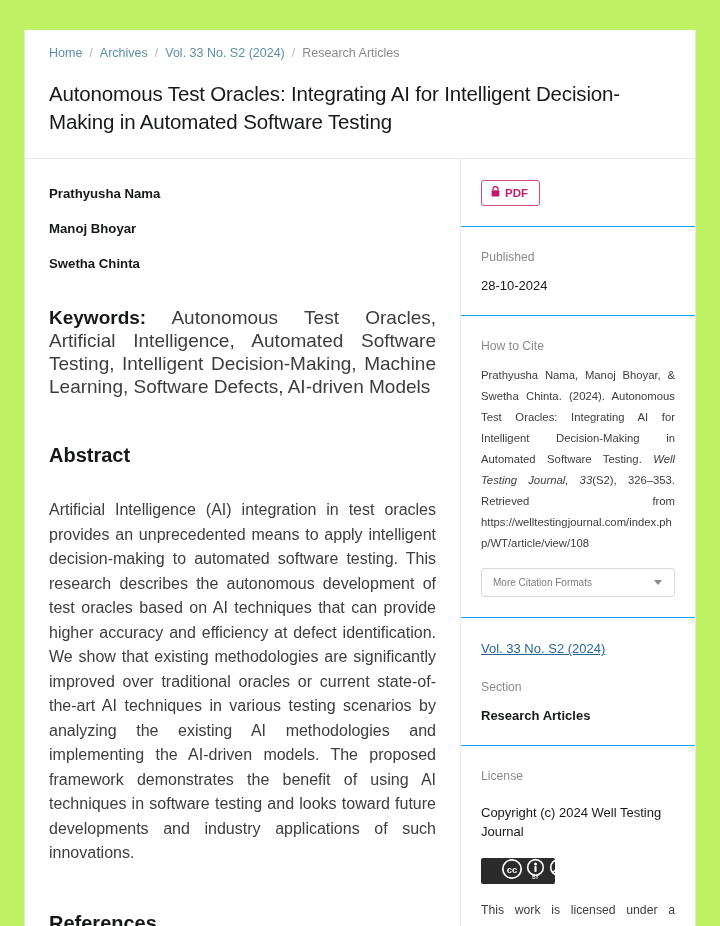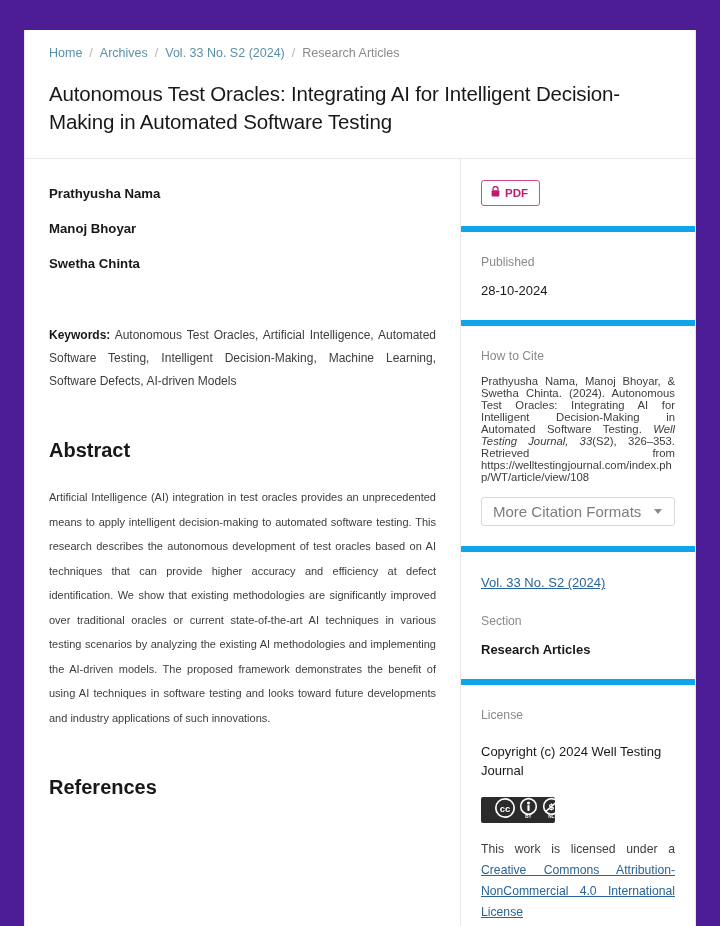--- a/index.html
+++ b/index.html
@@ -7,21 +7,21 @@
     margin: 0; padding: 0;
     width: 720px; height: 926px;
     background: #ffffff;
     font-family: "Liberation Sans", sans-serif;
     -webkit-font-smoothing: antialiased;
   }
   .page {
     position: relative;
     width: 720px;
     height: 926px;
-    background: #4c1d95;
+    background: #bef264;
     overflow: hidden;
   }
   .article-frame {
     position: absolute;
     left: 24px;
     top: 30px;
     width: 672px;
     min-height: 900px;
     border-left: 1px solid #e7e7e7;
     border-right: 1px solid #e7e7e7;
@@ -78,54 +78,54 @@
 
   
   .author {
     font-size: 13.2px;
     font-weight: 700;
     color: #16181a;
     line-height: 18px;
     margin-bottom: 17px;
   }
   .keywords {
-    margin-top: 51px;
-    font-size: 12px;
+    margin-top: 33px;
+    font-size: 19px;
     line-height: 23px;
     color: #3d3d3d;
     text-align: justify;
   }
   .keywords b { color: #16181a; font-weight: 700; }
 
   h2.sec-title {
     margin: 46px 0 0 0;
     font-size: 20px;
     font-weight: 700;
     color: #16181a;
   }
   .abstract-body {
-    margin-top: 23px;
-    font-size: 11px;
+    margin-top: 31px;
+    font-size: 16px;
     line-height: 24.5px;
     color: #3d3d3d;
     text-align: justify;
   }
   .refs { margin-top: 22px; }
   .ref-item {
     font-size: 13px;
     line-height: 24.5px;
     color: #3d3d3d;
     text-align: justify;
     margin-bottom: 21px;
   }
 
   
   .side-block {
     padding: 21px 20px 20px 20px;
-    border-bottom: 6px solid #0ea5e9;
+    border-bottom: 1px solid #0ea5e9;
   }
   .side-block.last { border-bottom: none; }
 
   .pdf-btn {
     display: inline-flex;
     align-items: center;
     gap: 5px;
     border: 1px solid #d6498b;
     border-radius: 3px;
     padding: 5px 11px 5px 9px;
@@ -151,58 +151,58 @@
   }
   .side-value.bold { font-weight: 700; }
   .side-link {
     font-size: 13px;
     color: #2a6496;
     text-decoration: underline;
     line-height: 19px;
   }
   .cite-text {
     font-size: 11.3px;
-    line-height: 12px;
+    line-height: 21px;
     color: #3d3d3d;
     text-align: justify;
     word-break: break-word;
   }
   .cite-text i { font-style: italic; }
 
   .cite-select {
     margin-top: 14px;
     width: 100%;
     height: 29px;
     border: 1px solid #d9d9d9;
     border-radius: 3px;
     background: #fff;
     display: flex;
     align-items: center;
     padding: 0 12px 0 11px;
-    font-size: 15px;
+    font-size: 10px;
     color: #7d7d7d;
     cursor: pointer;
     justify-content: space-between;
   }
   .caret {
     width: 0; height: 0;
     border-left: 4px solid transparent;
     border-right: 4px solid transparent;
     border-top: 5px solid #8a8a8a;
   }
   .sub-gap { margin-top: 20px; }
 
   .cc-badge {
     margin-top: 17px;
     width: 74px; height: 26px;
     background: #2b2b2b;
     border-radius: 2px;
     display: flex;
     align-items: center;
-    padding: 0 13px;
+    padding: 0 20px;
     gap: 2px;
   }
   .license-para {
     margin-top: 16px;
     font-size: 12.2px;
     line-height: 21px;
     color: #3d3d3d;
     text-align: justify;
   }
   .license-para a {

